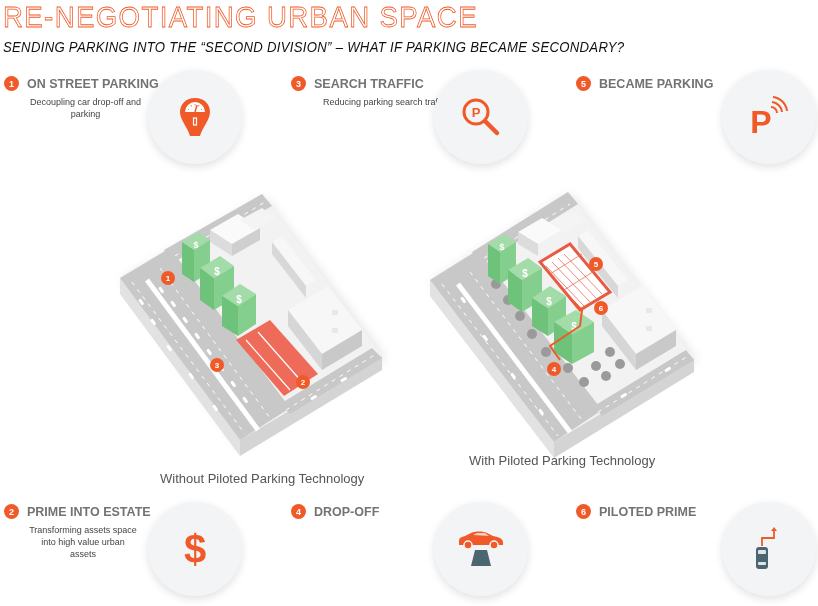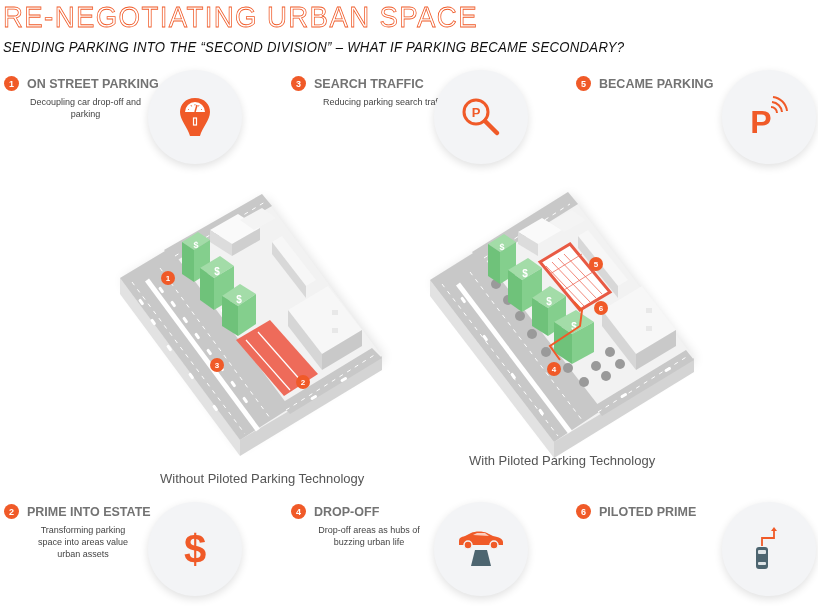--- a/index.html
+++ b/index.html
@@ -313,34 +313,33 @@
     </g>
   </svg>
 </div>
 <div class="caption" style="left:469px; top:453px;">With Piloted Parking Technology</div>
 
 <div class="feature" style="left:4px; top:504px; width:150px;">
   <div class="head">
     <div class="badge">2</div>
     <div class="label">PRIME INTO ESTATE</div>
   </div>
-  <div class="desc" style="width:110px;">Transforming parking space into areas value urban assets</div>
+  <div class="desc" style="width:110px;">Transforming assets space into high value urban assets</div>
 </div>
 <div class="icon-circle" style="left:148px; top:502px;">
   <svg width="30" height="44" viewBox="0 0 30 44">
     <text x="15" y="36" text-anchor="middle" font-family="Liberation Sans, sans-serif" font-size="40" font-weight="bold" fill="#f05a28">$</text>
   </svg>
 </div>
 
 <div class="feature" style="left:291px; top:504px; width:150px;">
   <div class="head">
     <div class="badge">4</div>
     <div class="label">DROP-OFF</div>
   </div>
-  <div class="desc" style="width:108px;">Drop-off areas as hubs of buzzing urban life</div>
 </div>
 <div class="icon-circle" style="left:434px; top:502px;">
   <svg width="48" height="40" viewBox="0 0 48 40">
     <path d="M2 12 C2 9 4 8 8 7 L14 4 C18 2 26 2 30 4 L36 7 C42 8 46 10 46 13 L46 16 L2 16 Z" fill="#f05a28"></path>
     <path d="M16 6 L20 4 L28 4 L32 7 Z" fill="#fff" opacity="0.7"></path>
     <circle cx="11" cy="16" r="4" fill="#f05a28" stroke="#f3f4f6" stroke-width="1.5"></circle>
     <circle cx="37" cy="16" r="4" fill="#f05a28" stroke="#f3f4f6" stroke-width="1.5"></circle>
     <polygon points="18,21 30,21 34,37 14,37" fill="#4d6570"></polygon>
   </svg>
 </div>

